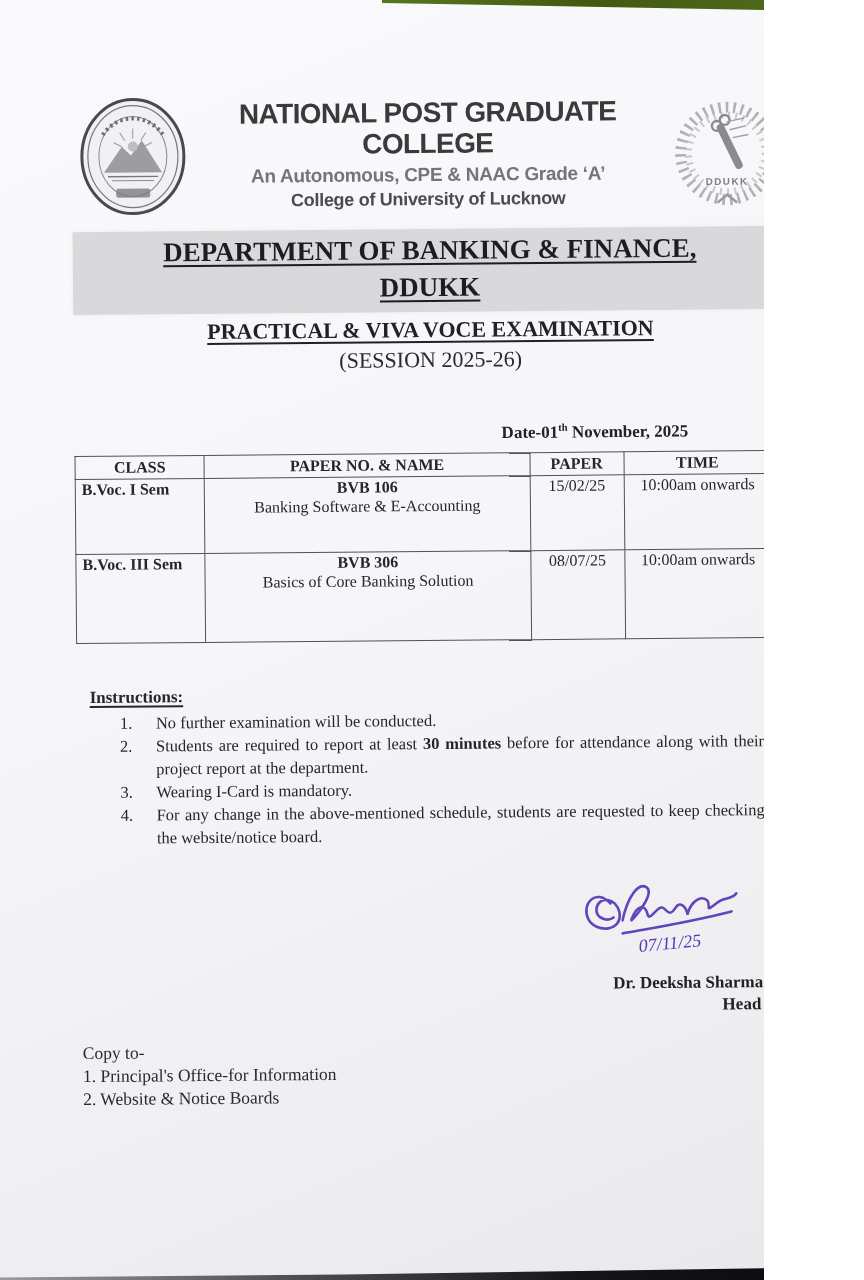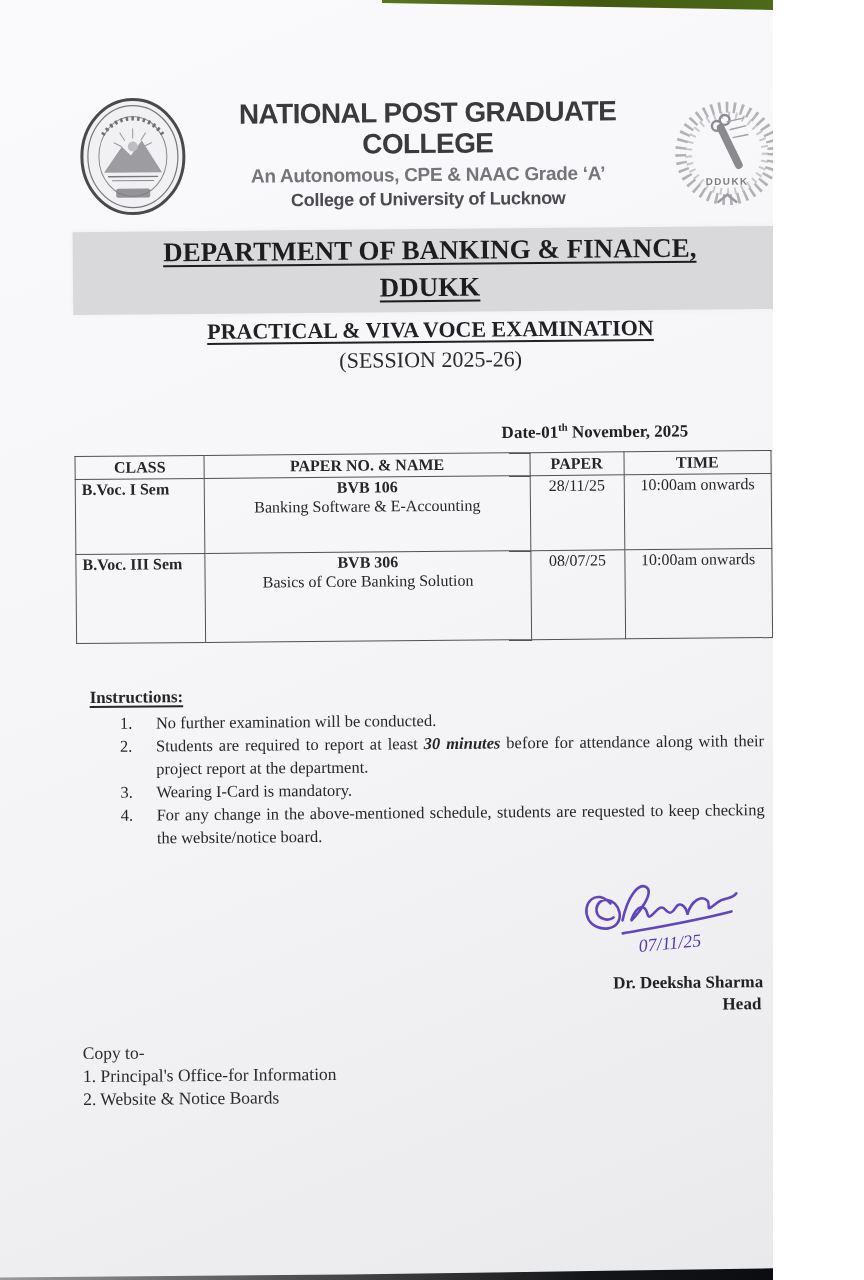--- a/index.html
+++ b/index.html
@@ -1,19 +1,19 @@
 <!DOCTYPE html>
 <html><head>
 <meta charset="utf-8">
 <style>
   html,body{margin:0;padding:0;width:864px;height:1280px;overflow:hidden;
     font-family:"Liberation Serif",serif;color:#26262a;}
   .photo{position:relative;width:764px;height:1280px;
     background:linear-gradient(158deg,#fafafc 0%,#f6f6f8 45%,#efeff1 78%,#e9e9eb 100%);
-    overflow:hidden;padding-left:9px;}
+    overflow:hidden;}
   .green-edge{position:absolute;top:0;left:382px;right:0;height:10px;
     background:linear-gradient(to right,#5a7520,#42590f 55%,#4e691a);
     clip-path:polygon(0 0,100% 0,100% 100%,0 30%);}
   .bottom-edge{position:absolute;left:0;right:0;bottom:0;height:13px;
     background:linear-gradient(to right,#9a9a9c 0%,#4b4b4d 40%,#151619 75%,#0c0d10 100%);
     clip-path:polygon(0 80%,45% 58%,100% 10%,100% 100%,0 100%);}
   .content{position:absolute;top:0;left:0;width:864px;height:1280px;
     padding:93px 75px 0 75px;box-sizing:border-box;
     transform:rotate(-0.5deg);transform-origin:50% 40%;}
 
@@ -53,21 +53,21 @@
   td.dt,td.tm{text-align:center;padding-top:3px;}
 
   
   .instr{margin-top:44px;margin-left:13px;width:674px;}
   .instr .head{font-size:17px;font-weight:700;text-decoration:underline;
     text-decoration-thickness:1.6px;text-underline-offset:3px;margin-bottom:4px;}
   .ilist{margin-top:2px;}
   .irow{display:flex;line-height:23px;font-size:16.5px;}
   .irow .n{flex:0 0 30px;text-align:left;padding-left:30px;box-sizing:content-box;}
   .irow .t{flex:1;text-align:justify;padding-left:6px;}
-  .irow .t b{font-weight:700;font-style:italic;}
+  .irow .t b{font-weight:700;}
 
   
   .sigblock{margin-top:30px;text-align:right;padding-right:30px;}
   .sig-svg{display:inline-block;margin-right:6px;}
   .signame{font-size:17px;font-weight:700;color:#222226;margin-top:6px;}
   .sighead{font-size:17px;font-weight:700;color:#222226;margin-top:2px;padding-right:2px;}
 
   
   .copy{margin-top:22px;margin-left:3px;font-size:17.5px;line-height:23px;color:#2a2a2e;}
 </style>
@@ -144,21 +144,21 @@
         <th>PAPER NO. &amp; NAME</th>
         <th>PAPER</th>
         <th>TIME</th>
       </tr>
       <tr class="row1">
         <td class="cls">B.Voc. I Sem</td>
         <td class="paper">
           <div class="pno">BVB 106</div>
           <div class="pname">Banking Software &amp; E-Accounting</div>
         </td>
-        <td class="dt">28/11/25</td>
+        <td class="dt">15/02/25</td>
         <td class="tm">10:00am onwards</td>
       </tr>
       <tr class="row2">
         <td class="cls">B.Voc. III Sem</td>
         <td class="paper">
           <div class="pno">BVB 306</div>
           <div class="pname">Basics of Core Banking Solution</div>
         </td>
         <td class="dt">08/07/25</td>
         <td class="tm">10:00am onwards</td>

